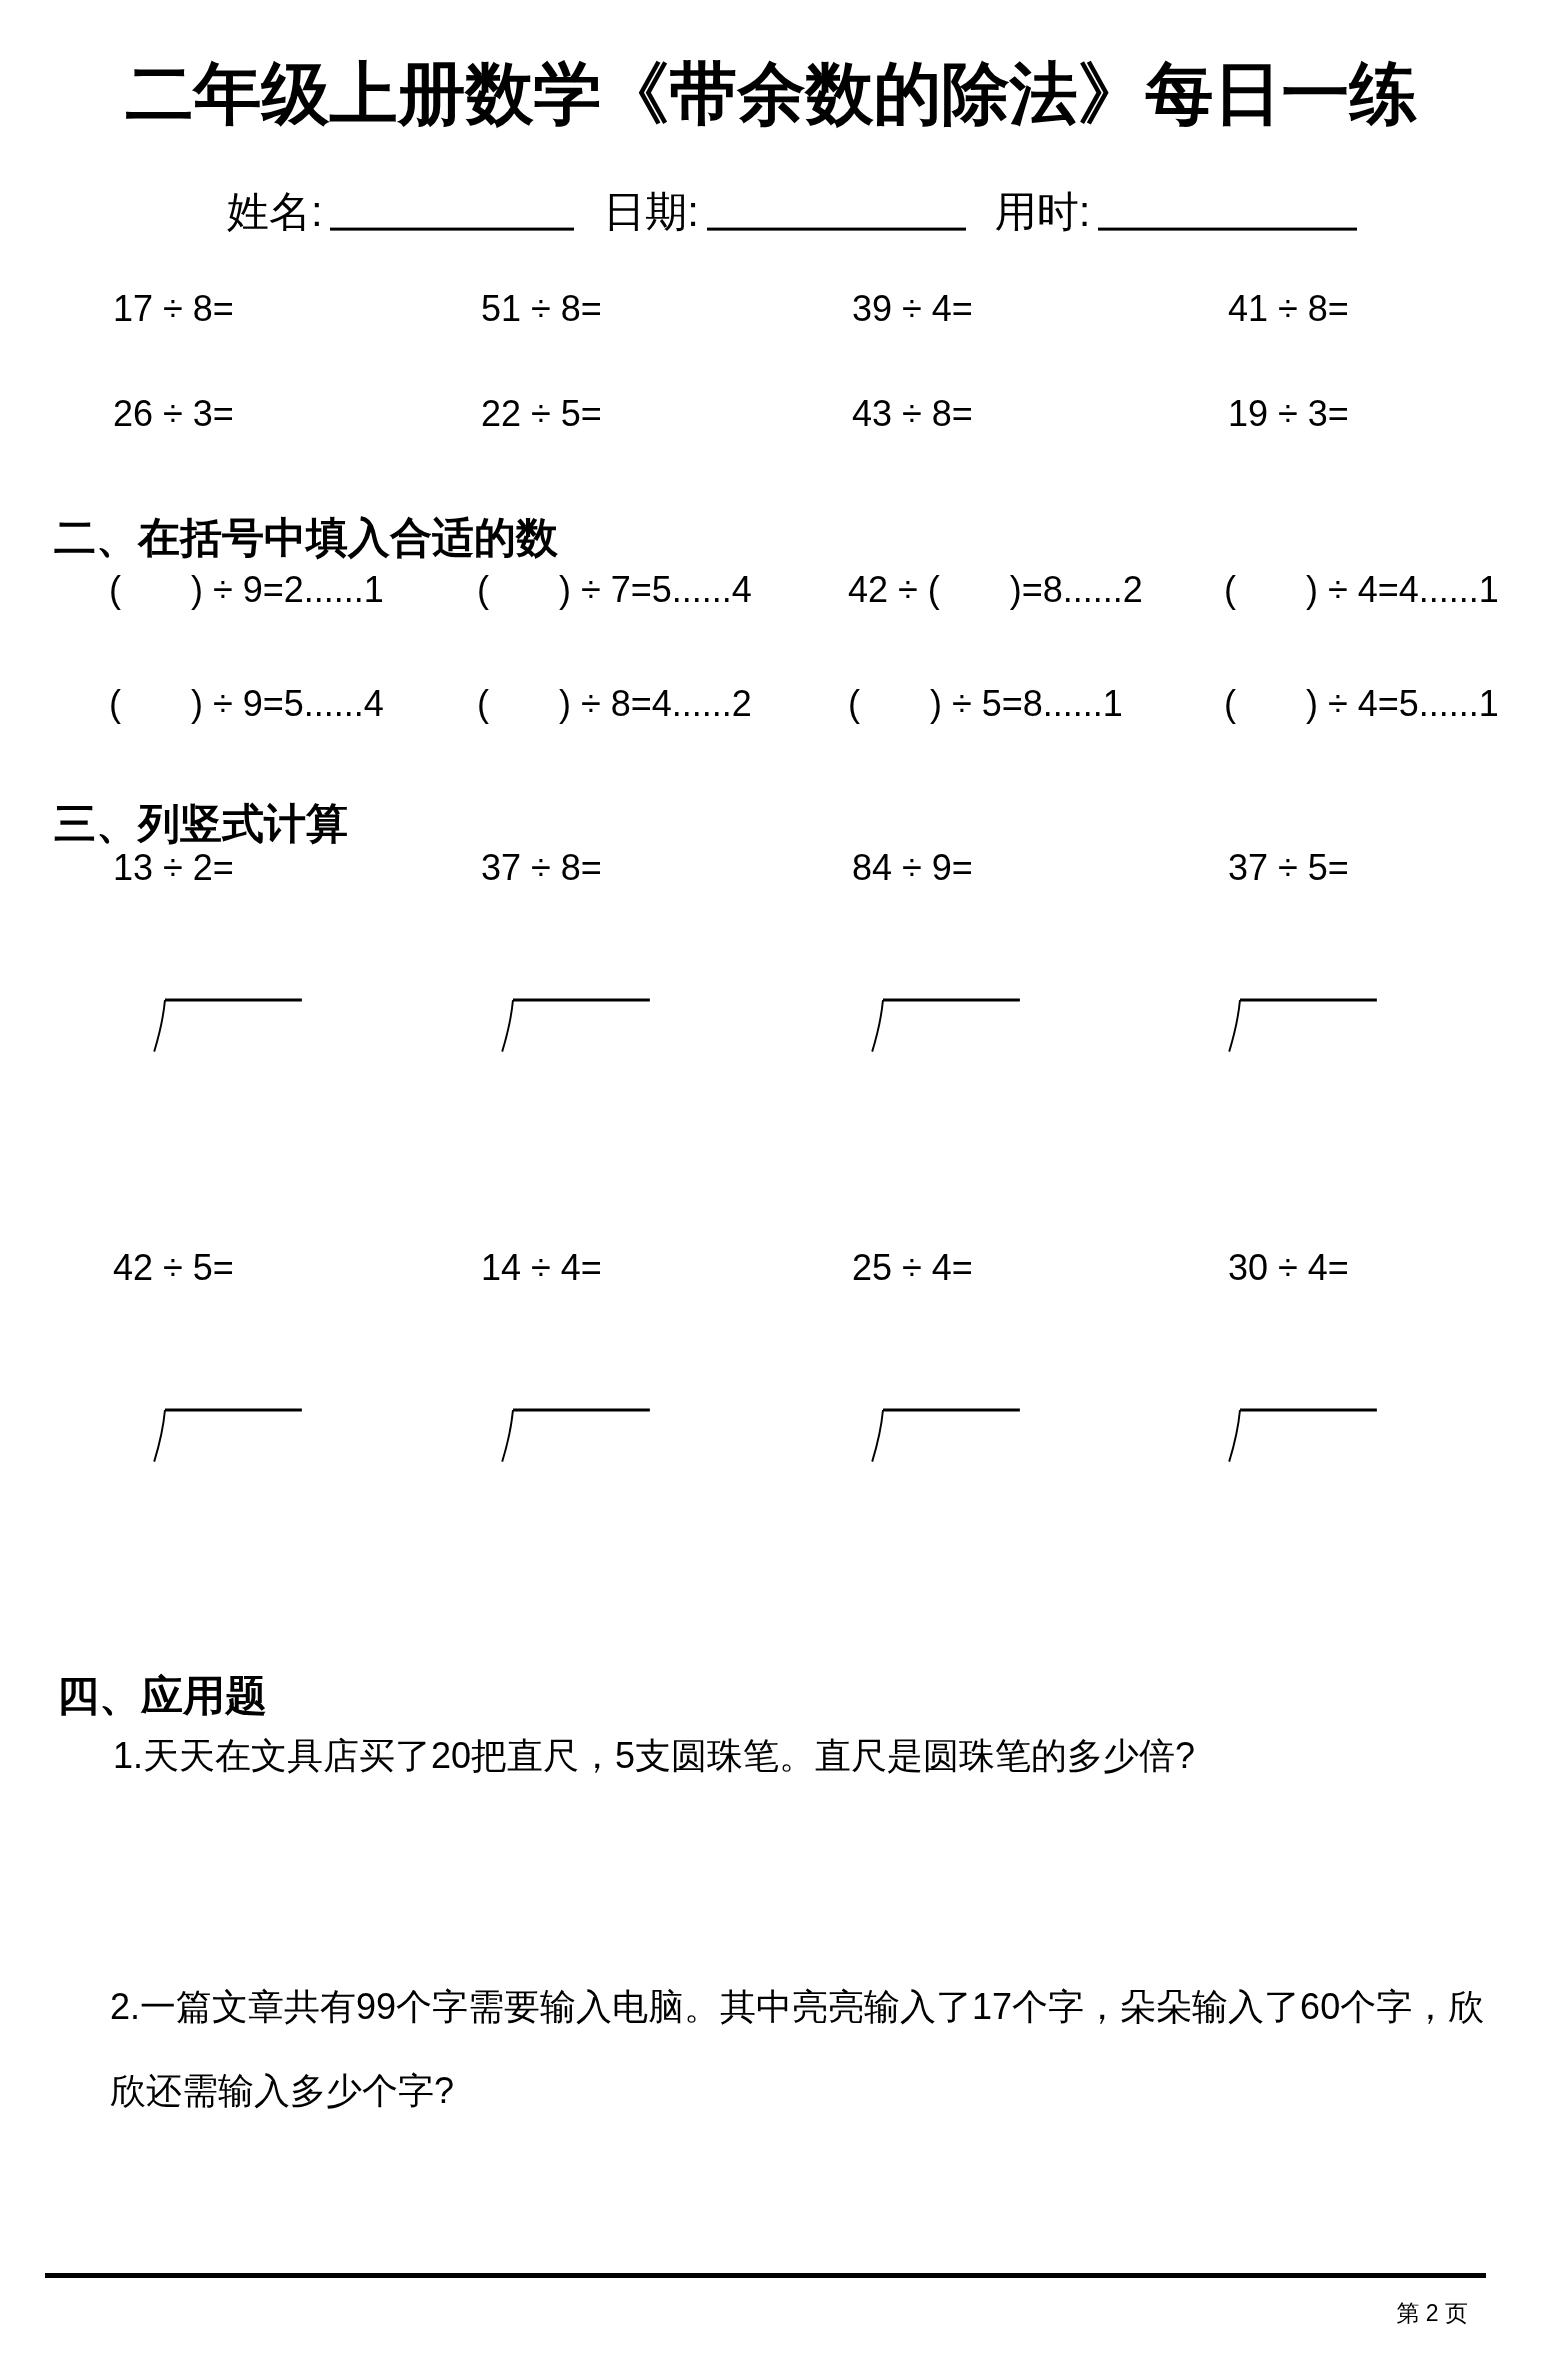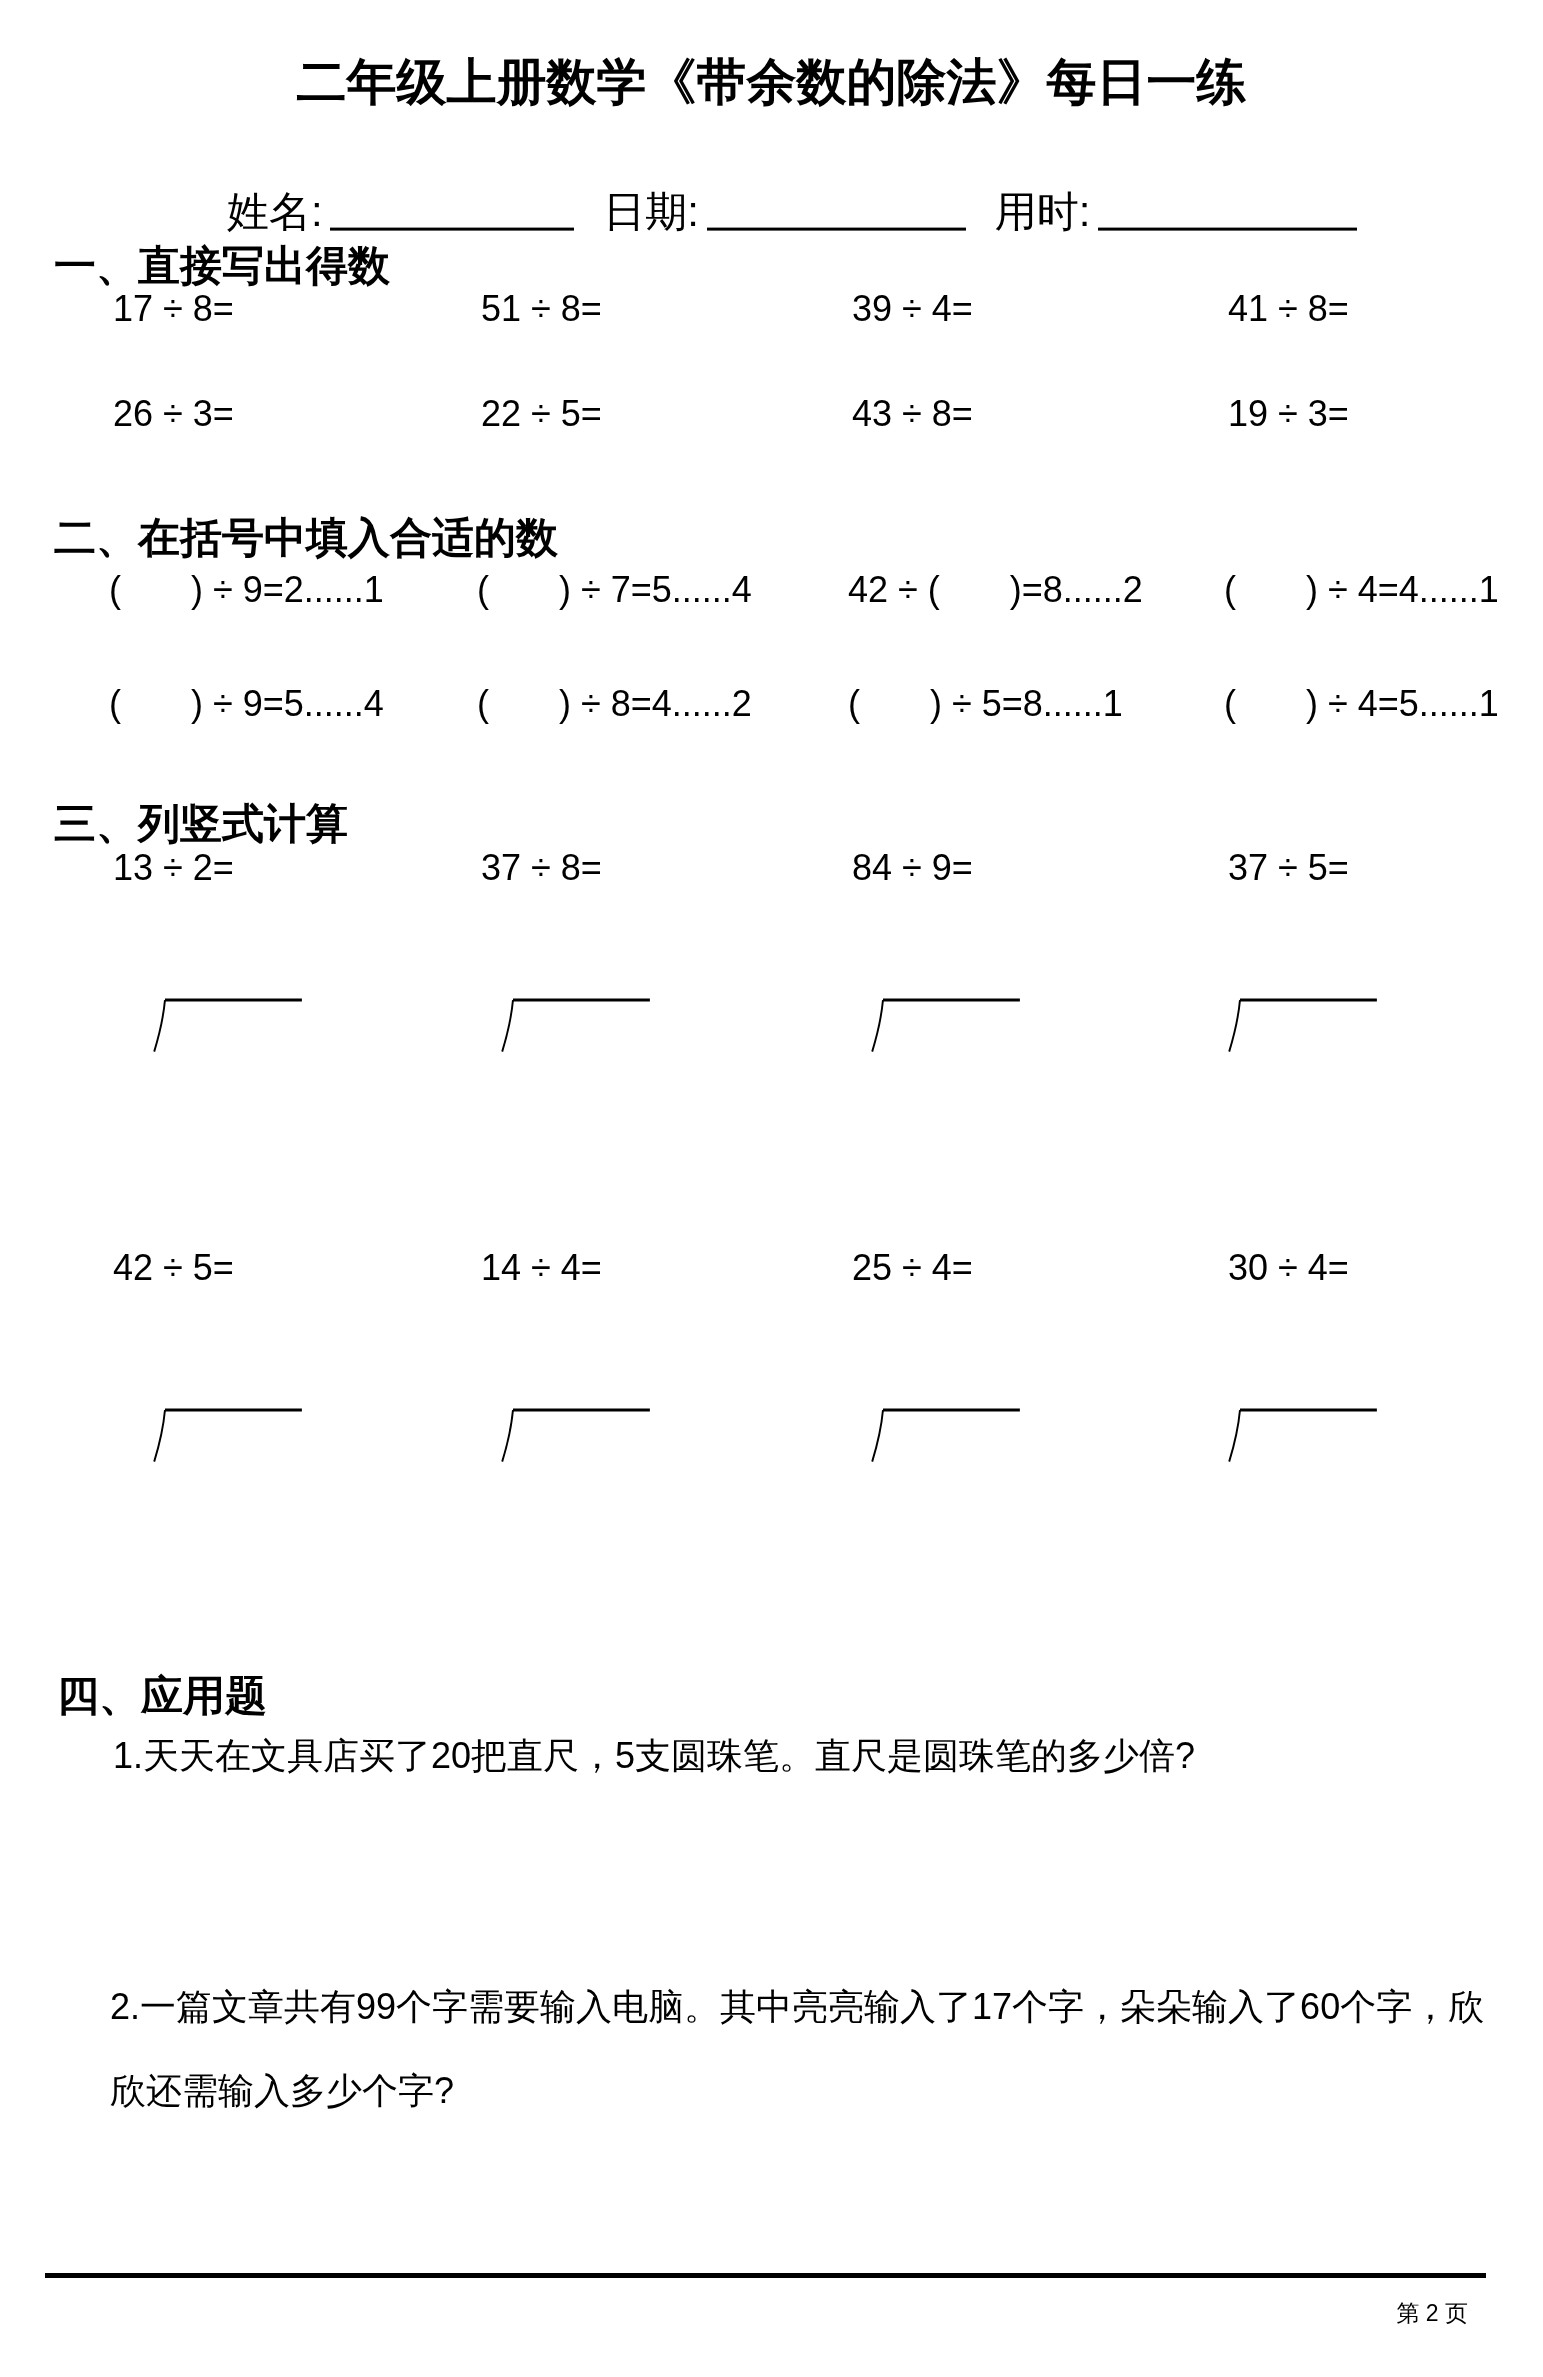--- a/index.html
+++ b/index.html
@@ -4,21 +4,21 @@
 <style>
   html,body { margin:0; padding:0; background:#e8e8e8; }
   .page {
     position:relative; width:1543px; height:2377px; margin:0 auto;
     background:#ffffff; color:#000000;
     font-family:"Liberation Sans","DejaVu Sans",sans-serif;
     overflow:hidden;
   }
   .title {
     position:absolute; top:49px; left:0; right:0; margin:0;
-    text-align:center; font-size:50px; font-weight:bold; white-space:nowrap;
+    text-align:center; font-size:68px; font-weight:bold; white-space:nowrap;
   }
   .student-info {
     position:absolute; top:184px; left:227px;
     font-size:42px; font-weight:normal; white-space:nowrap;
   }
   .blank {
     display:inline-block; height:9.3px;
     border-bottom:3.9px solid #000;
     transform:translateY(4.6px);
     margin-left:7.7px; margin-right:29px;
@@ -53,21 +53,20 @@
 <body>
 
 <div class="page">
 
   <h1 class="title">二年级上册数学《带余数的除法》每日一练</h1>
 
   <div class="student-info">
     <span>姓名:</span><span class="blank blank-name"></span><span>日期:</span><span class="blank blank-date"></span><span>用时:</span><span class="blank blank-time"></span>
   </div>
 
-  <div class="heading" style="top:238px">一、直接写出得数</div>
   <div class="cols4" style="top:291px">
     <span>17 ÷ 8=</span>
     <span>51 ÷ 8=</span>
     <span>39 ÷ 4=</span>
     <span>41 ÷ 8=</span>
   </div>
   <div class="cols4" style="top:396px">
     <span>26 ÷ 3=</span>
     <span>22 ÷ 5=</span>
     <span>43 ÷ 8=</span>

